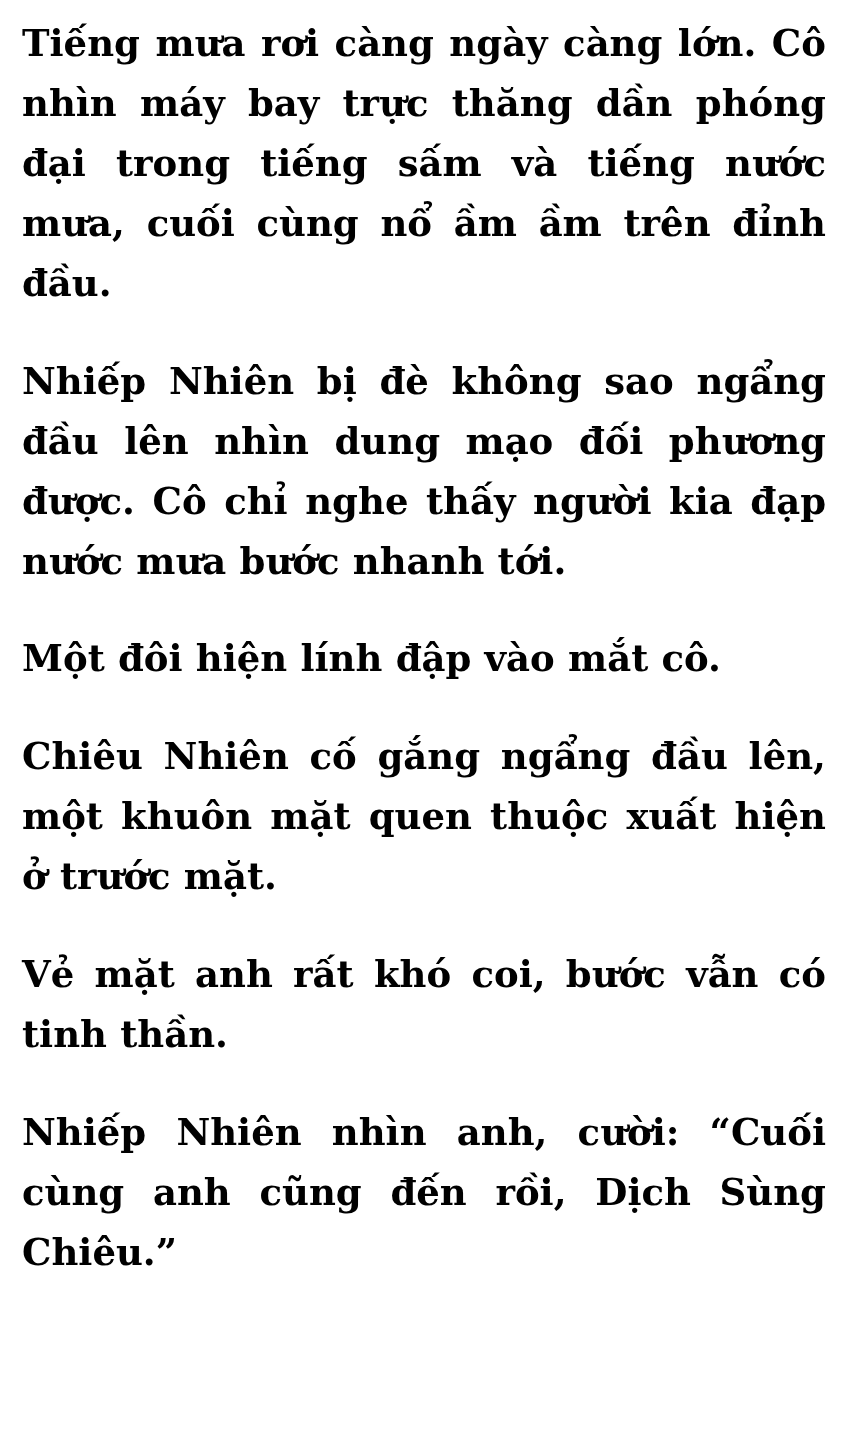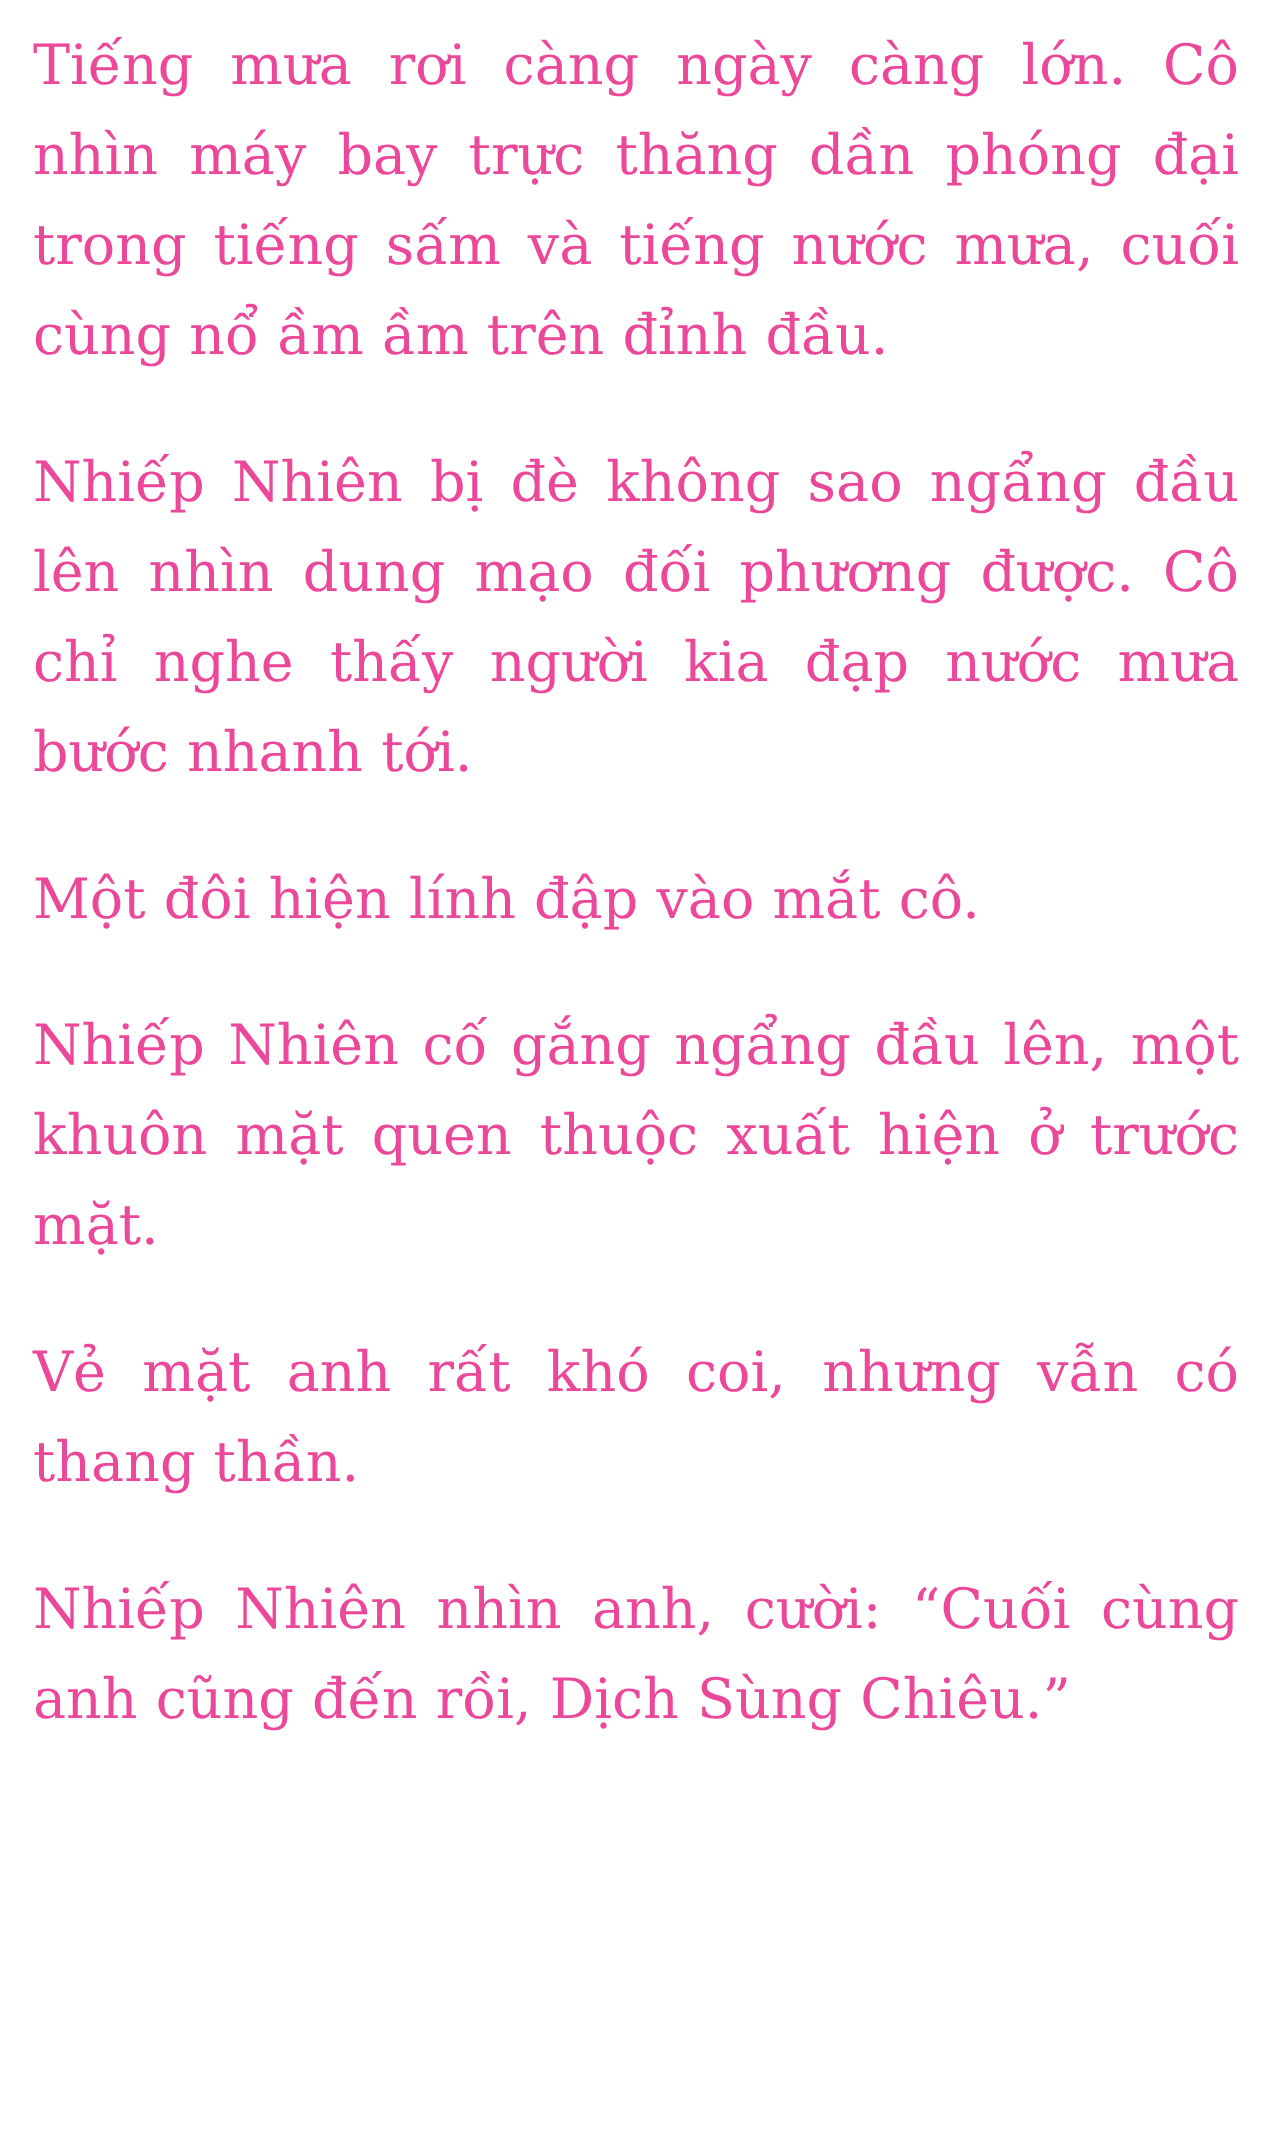--- a/index.html
+++ b/index.html
@@ -16,38 +16,39 @@
     box-sizing: border-box;
     width: 848px;
     min-height: 1432px;
     padding: 14px 22px 20px 22px;
     background: #ffffff;
   }
   .para {
     margin: 0 0 38px 0;
     font-size: 37px;
     line-height: 1.62;
-    color: #ec4899;
+    color: #000000;
     text-align: justify;
     text-justify: inter-word;
     -webkit-hyphens: none;
     hyphens: none;
     word-spacing: 0.01em;
+    font-weight: bold;
   }
   .para:last-child {
     margin-bottom: 0;
     text-align: left;
   }
   .para.justify-last {
     text-align: justify;
   }
 </style>
 </head>
 <body>
 
 <div class="reader">
   <p class="para">Tiếng mưa rơi càng ngày càng lớn. Cô nhìn máy bay trực thăng dần phóng đại trong tiếng sấm và tiếng nước mưa, cuối cùng nổ ầm ầm trên đỉnh đầu.</p>
   <p class="para">Nhiếp Nhiên bị đè không sao ngẩng đầu lên nhìn dung mạo đối phương được. Cô chỉ nghe thấy người kia đạp nước mưa bước nhanh tới.</p>
   <p class="para">Một đôi hiện lính đập vào mắt cô.</p>
-  <p class="para">Nhiếp Nhiên cố gắng ngẩng đầu lên, một khuôn mặt quen thuộc xuất hiện ở trước mặt.</p>
-  <p class="para">Vẻ mặt anh rất khó coi, nhưng vẫn có thang thần.</p>
+  <p class="para">Chiêu Nhiên cố gắng ngẩng đầu lên, một khuôn mặt quen thuộc xuất hiện ở trước mặt.</p>
+  <p class="para">Vẻ mặt anh rất khó coi, bước vẫn có tinh thần.</p>
   <p class="para justify-last">Nhiếp Nhiên nhìn anh, cười: “Cuối cùng anh cũng đến rồi, Dịch Sùng Chiêu.”</p>
 </div>
 
 </body></html>

